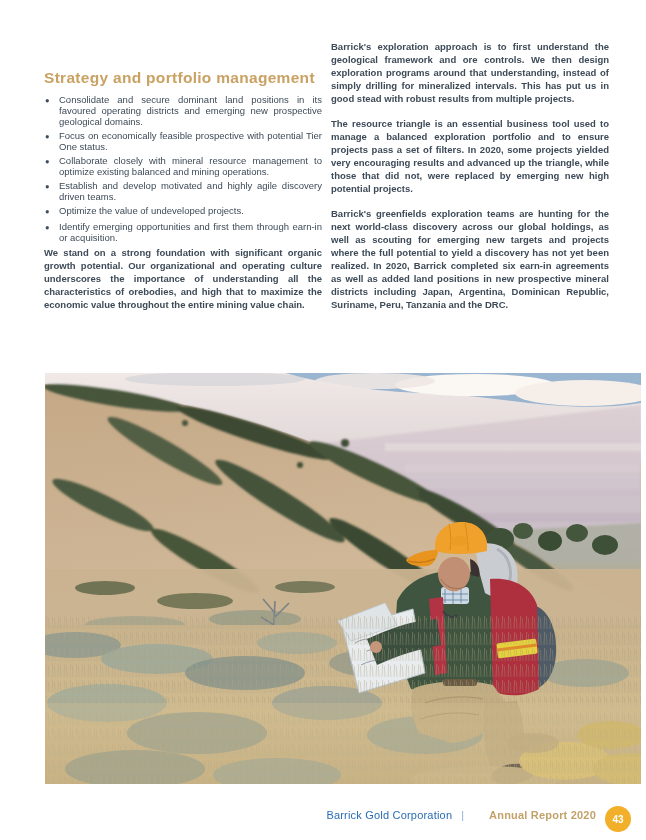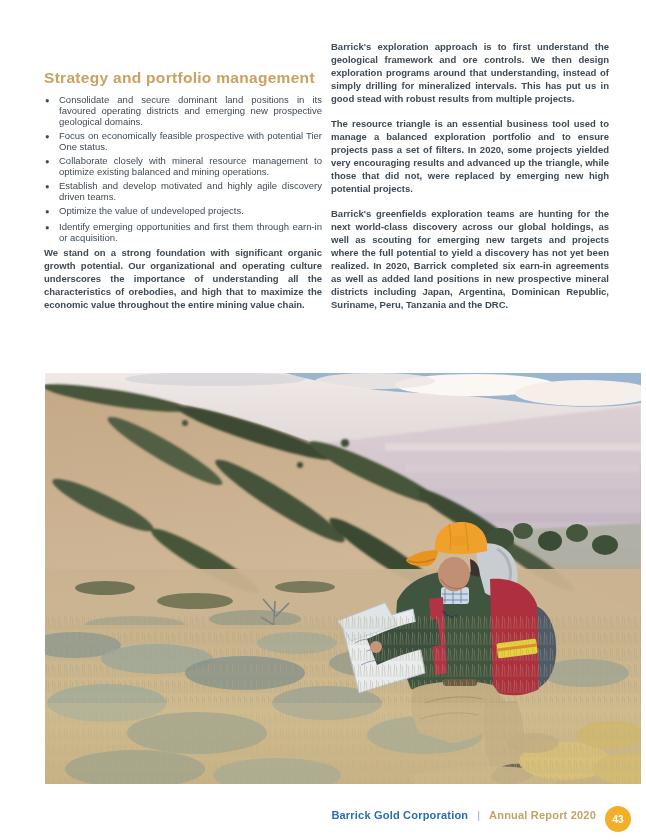--- a/index.html
+++ b/index.html
@@ -28,23 +28,23 @@
   .after-bullets{margin-top:11px;}
   .photo{
     position:absolute;left:45px;top:373px;width:596px;height:411px;overflow:hidden;
     background:#cbb697;
   }
   .photo svg{display:block;}
   .footer{
     position:absolute;top:802px;right:15px;height:26px;
     display:flex;align-items:center;gap:9px;
   }
-  .footer .company{color:var(--footer_blue,#2a6db5);font-weight:bold;font-size:11px;letter-spacing:0.2px;}
+  .footer .company{color:var(--footer_blue,#2a6db5);font-weight:normal;font-size:11px;letter-spacing:0.2px;}
   .footer .sep{color:var(--footer_blue,#2a6db5);opacity:.55;font-size:11px;}
-  .footer .report{color:var(--footer_gold,#c2a269);font-weight:bold;font-size:11px;letter-spacing:0.2px;}
+  .footer .report{color:var(--footer_gold,#c2a269);font-weight:bold;font-size:11px;letter-spacing:0.2px;margin-left:16px;}
   .page-badge{
     width:26px;height:26px;border-radius:50%;
     background:var(--page_badge,#f2b02a);color:#ffffff;
     font-size:10px;font-weight:bold;display:flex;align-items:center;justify-content:center;margin-top:8px;
   }
 </style>
 </head>
 <body>
 
 <div class="columns">

